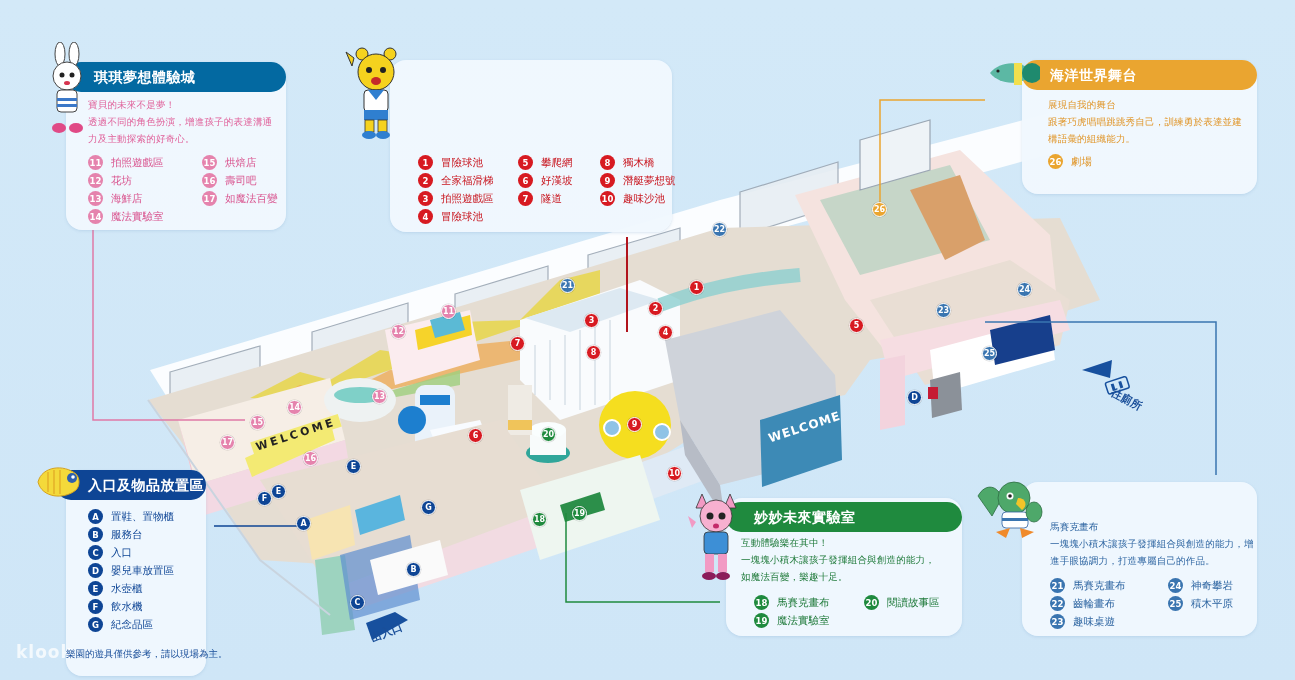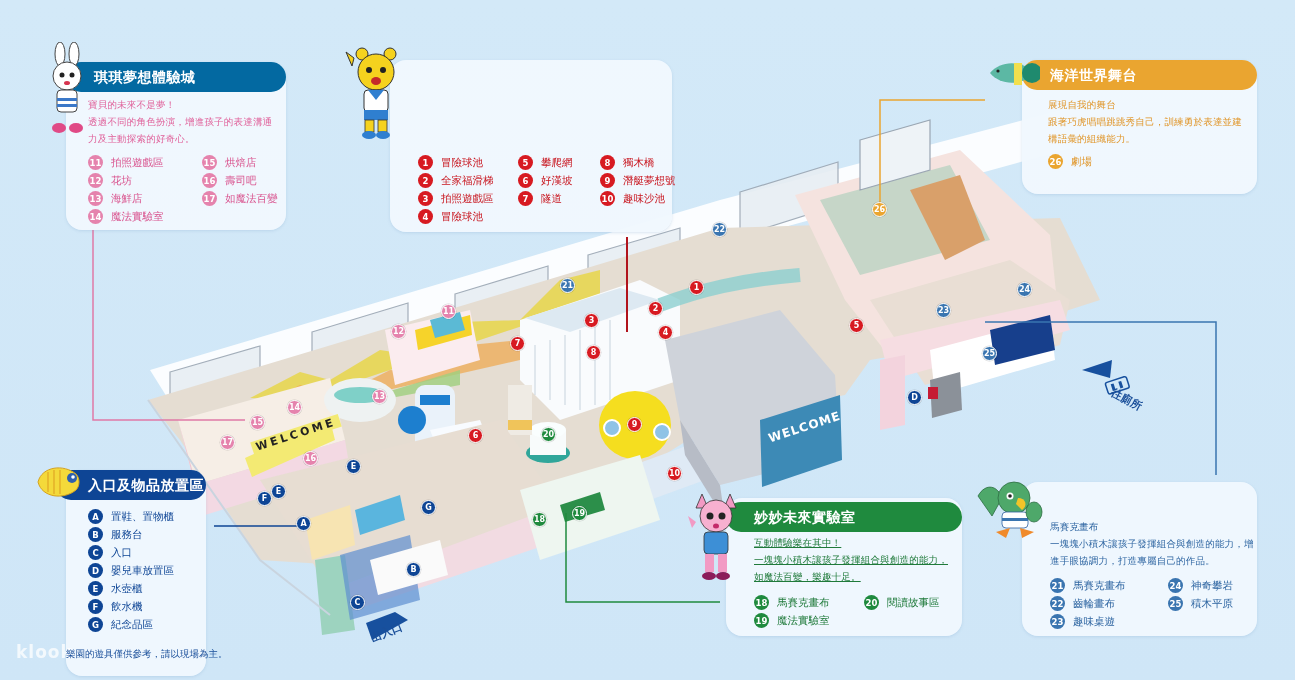--- a/index.html
+++ b/index.html
@@ -428,21 +428,21 @@
         <line x1="14" y1="10" x2="14" y2="30"></line>
         <line x1="20" y1="8" x2="20" y2="32"></line>
         <line x1="26" y1="8" x2="26" y2="32"></line>
       </g>
     <circle cx="38" cy="16" r="5" fill="#2e5fae"></circle>
       <circle cx="39" cy="15" r="1.8" fill="#fff"></circle>
   </svg>
 
   <div class="panel" style="left:726px;top:498px;width:236px;height:138px;">
     <div class="panel-head" style="left:0;top:4px;width:236px;background:#1f8a3e;">妙妙未來實驗室</div>
-    <div class="panel-desc" style="left:28px;top:36px;color:#1f7a3a;text-decoration:underline;">
+    <div class="panel-desc" style="left:15px;top:36px;color:#1f7a3a;">
       <div>互動體驗樂在其中！</div>
       <div>一塊塊小積木讓孩子發揮組合與創造的能力，</div>
       <div>如魔法百變，樂趣十足。</div>
     </div>
     <div class="items" style="left:28px;top:96px;grid-template-columns:110px 100px;grid-auto-flow:column;grid-template-rows:repeat(2,17px);color:#1f7a3a;">
       <div class="item">
           <span class="badge" style="background:#1f8a3e">18</span>
           <span>馬賽克畫布</span>
         </div>
       <div class="item">

